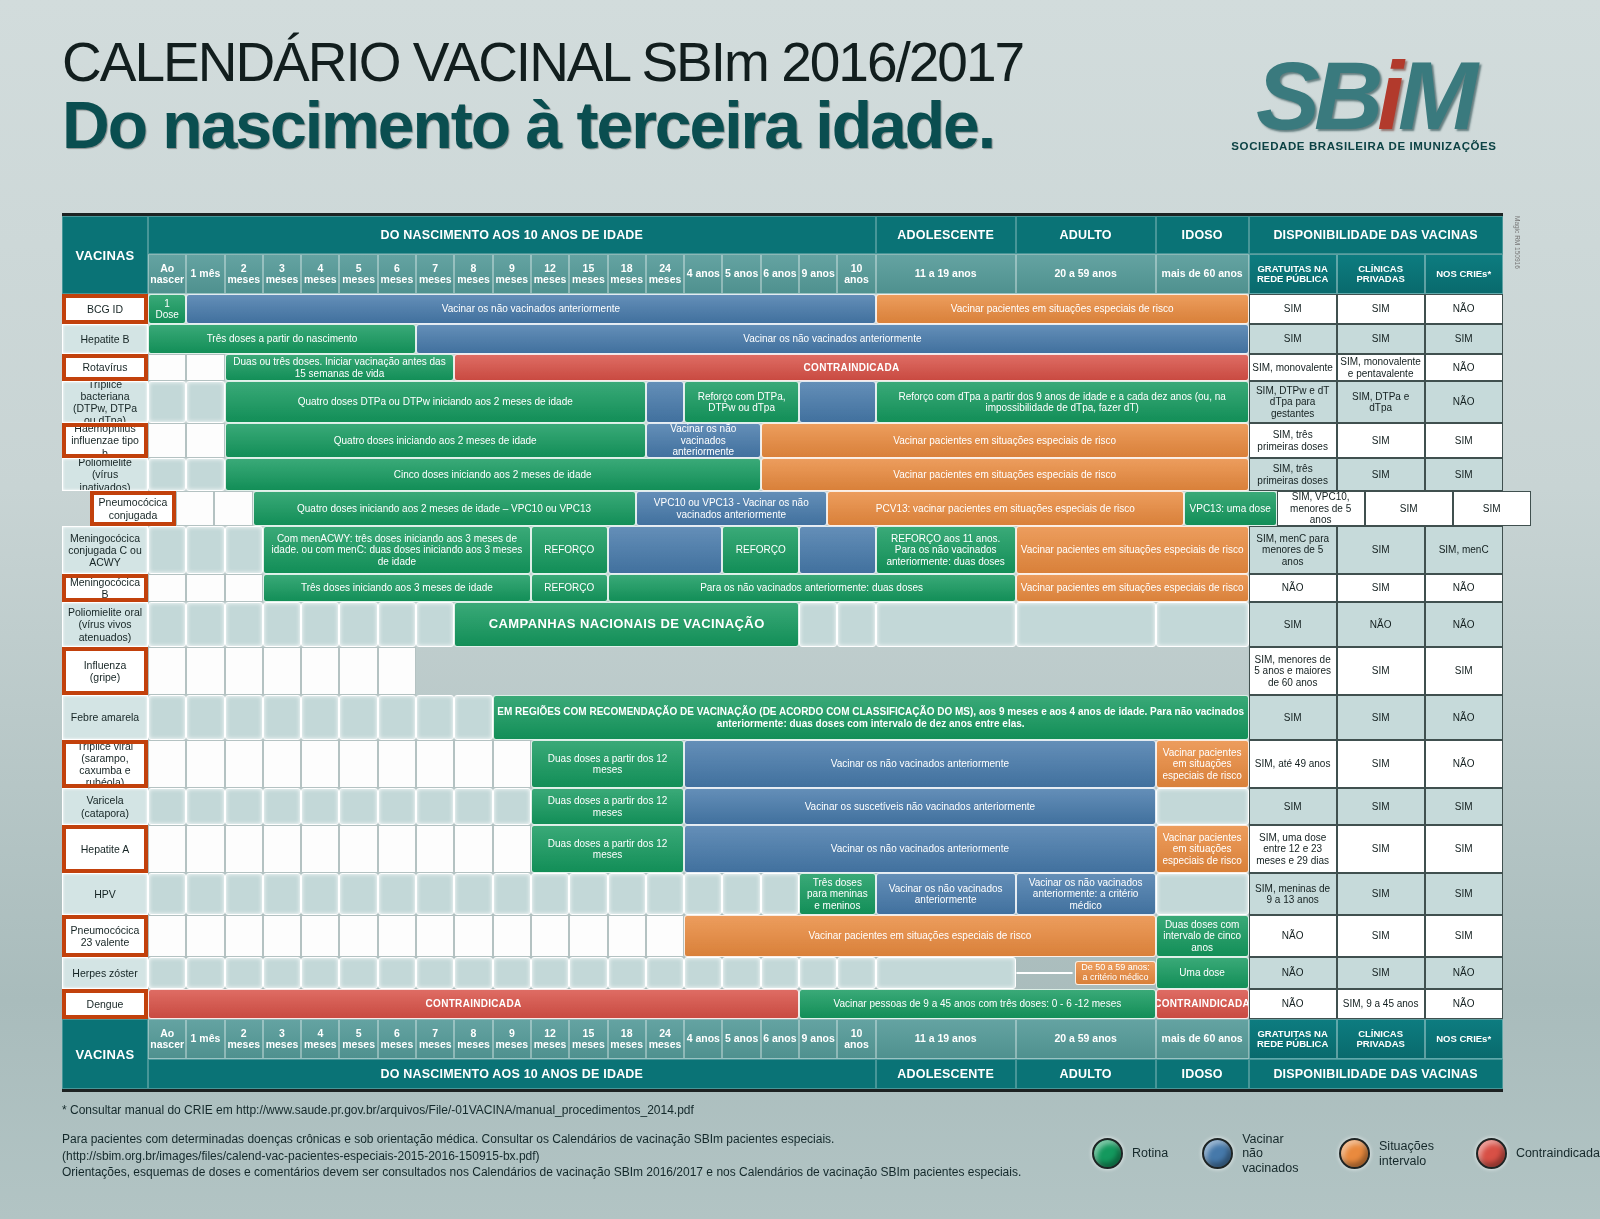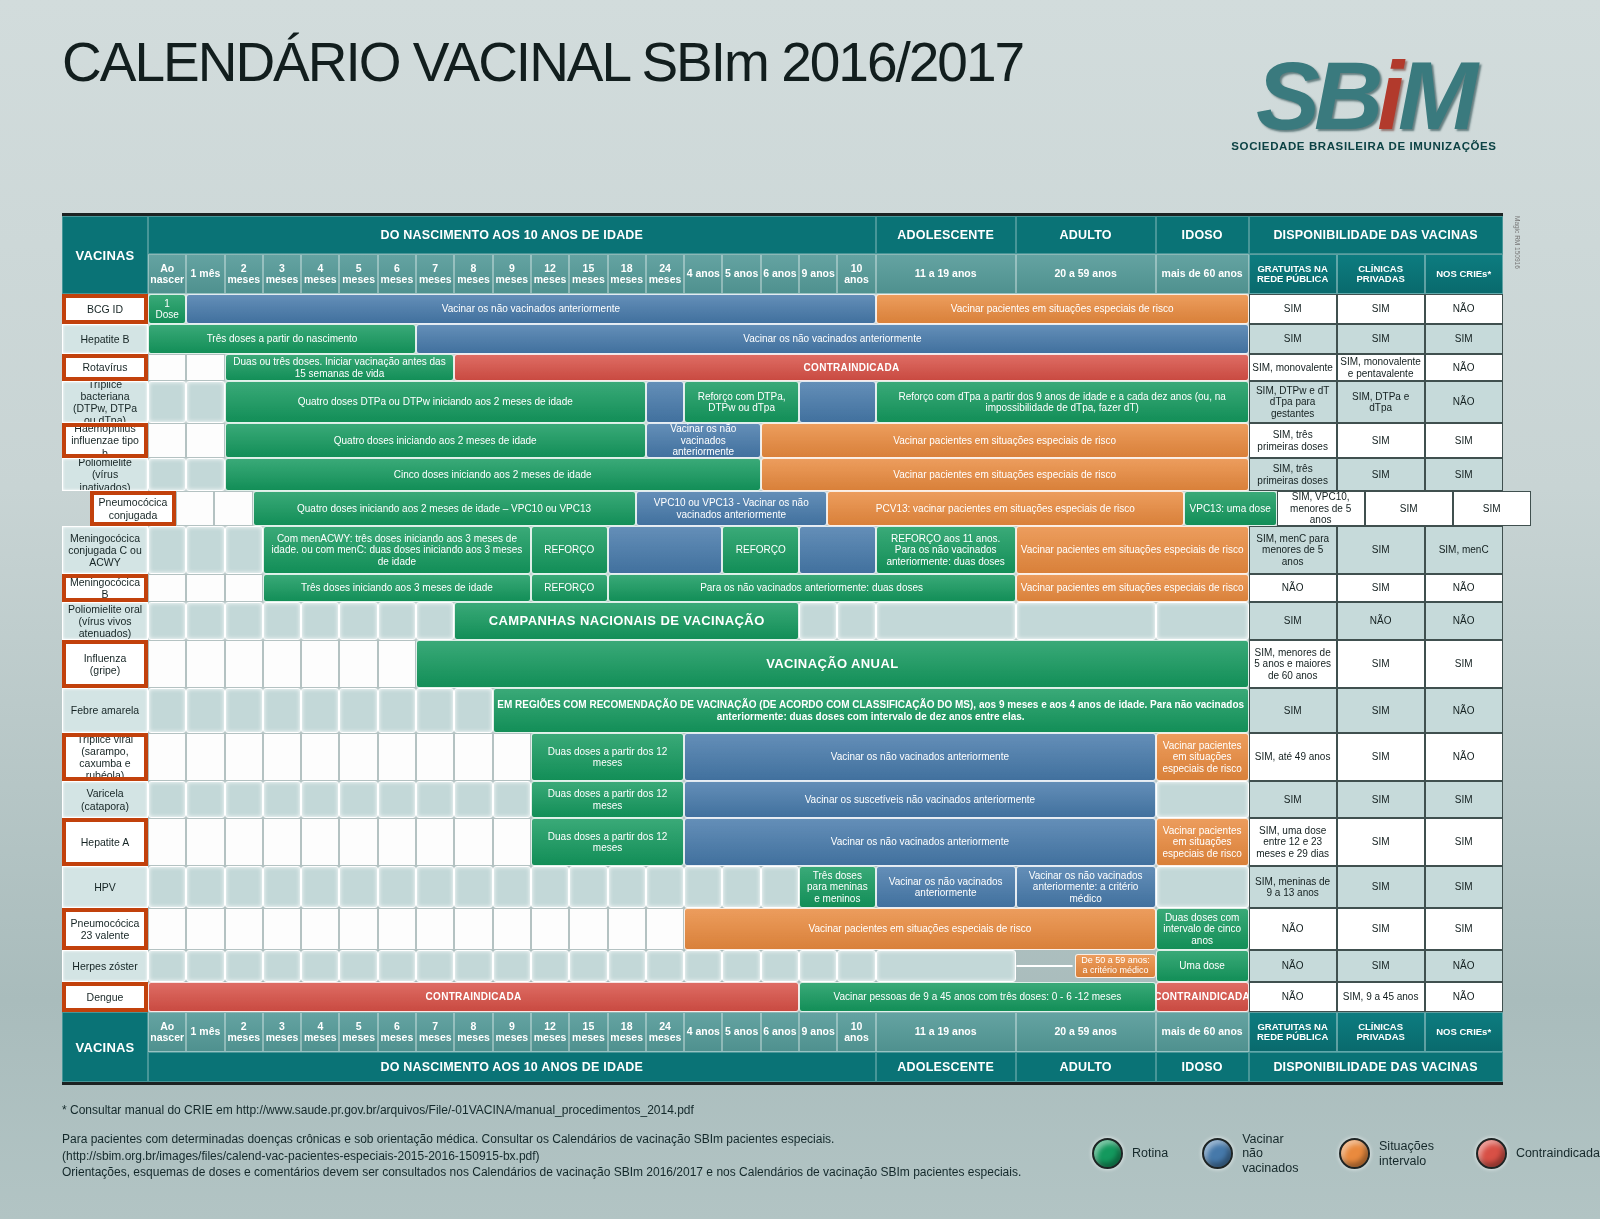--- a/index.html
+++ b/index.html
@@ -62,20 +62,21 @@
   .leg-item{display:flex;gap:9px;align-items:center;}
   .leg-dot{width:27px;height:27px;border-radius:50%;border:2px solid #1e2424;flex:0 0 auto;
         box-shadow:inset -3px -4px 5px rgba(0,0,0,.35), inset 3px 4px 5px rgba(255,255,255,.45), 0 0 4px rgba(255,255,255,.8);}
   .leg-label{font-size:12.5px;color:#15282a;max-width:92px;line-height:1.15;}
 </style>
 </head>
 <body>
 
 <div class="titles">
   <div class="t1">CALENDÁRIO VACINAL SBIm 2016/2017</div>
+  <div class="t2">Do nascimento à terceira idade.</div>
 </div>
 
 <div class="logo">
   <div class="logotype"><span>SB</span><span class="li">i</span><span>M</span></div>
   <div class="logosub">SOCIEDADE BRASILEIRA DE IMUNIZAÇÕES</div>
 </div>
 
 <div class="sidetext">Magic RM 150916</div>
 
 <div class="cal">
@@ -208,21 +209,21 @@
         <div class="cell e" style="grid-column: 3 / span 1;"></div>
         <div class="cell e" style="grid-column: 4 / span 1;"></div>
         <div class="cell g" style="grid-column: 5 / span 7;">Três doses iniciando aos 3 meses de idade</div>
         <div class="cell g" style="grid-column: 12 / span 2;">REFORÇO</div>
         <div class="cell g" style="grid-column: 14 / span 8;">Para os não vacinados anteriormente: duas doses</div>
         <div class="cell o" style="grid-column: 22 / span 2;">Vacinar pacientes em situações especiais de risco</div>
         <div class="cell av" style="grid-column: 24;">NÃO</div>
         <div class="cell av" style="grid-column: 25;">SIM</div>
         <div class="cell av" style="grid-column: 26;">NÃO</div>
       </div>
-      <div class="trow grid26 alt" style="height: 38px;">
+      <div class="trow grid26 alt" style="height: 45px;">
         <div class="cell lab">Poliomielite oral (vírus vivos atenuados)</div>
         <div class="cell e" style="grid-column: 2 / span 1;"></div>
         <div class="cell e" style="grid-column: 3 / span 1;"></div>
         <div class="cell e" style="grid-column: 4 / span 1;"></div>
         <div class="cell e" style="grid-column: 5 / span 1;"></div>
         <div class="cell e" style="grid-column: 6 / span 1;"></div>
         <div class="cell e" style="grid-column: 7 / span 1;"></div>
         <div class="cell e" style="grid-column: 8 / span 1;"></div>
         <div class="cell e" style="grid-column: 9 / span 1;"></div>
         <div class="cell g hdr" style="grid-column: 10 / span 9;">CAMPANHAS NACIONAIS DE VACINAÇÃO</div>
@@ -237,21 +238,20 @@
       </div>
       <div class="trow grid26" style="height: 48px;">
         <div class="cell lab">Influenza (gripe)</div>
         <div class="cell e" style="grid-column: 2 / span 1;"></div>
         <div class="cell e" style="grid-column: 3 / span 1;"></div>
         <div class="cell e" style="grid-column: 4 / span 1;"></div>
         <div class="cell e" style="grid-column: 5 / span 1;"></div>
         <div class="cell e" style="grid-column: 6 / span 1;"></div>
         <div class="cell e" style="grid-column: 7 / span 1;"></div>
         <div class="cell e" style="grid-column: 8 / span 1;"></div>
-        <div class="cell g hdr" style="grid-column: 9 / span 15;">VACINAÇÃO ANUAL</div>
         <div class="cell av" style="grid-column: 24;">SIM, menores de 5 anos e maiores de 60 anos</div>
         <div class="cell av" style="grid-column: 25;">SIM</div>
         <div class="cell av" style="grid-column: 26;">SIM</div>
       </div>
       <div class="trow grid26 alt" style="height: 45px;">
         <div class="cell lab">Febre amarela</div>
         <div class="cell e" style="grid-column: 2 / span 1;"></div>
         <div class="cell e" style="grid-column: 3 / span 1;"></div>
         <div class="cell e" style="grid-column: 4 / span 1;"></div>
         <div class="cell e" style="grid-column: 5 / span 1;"></div>

